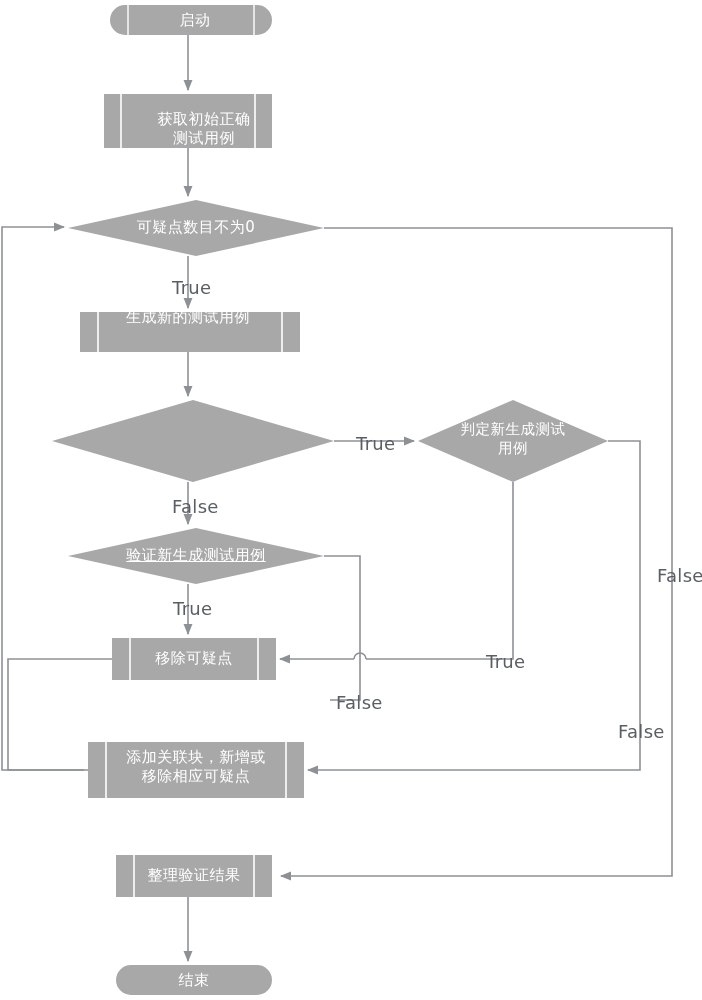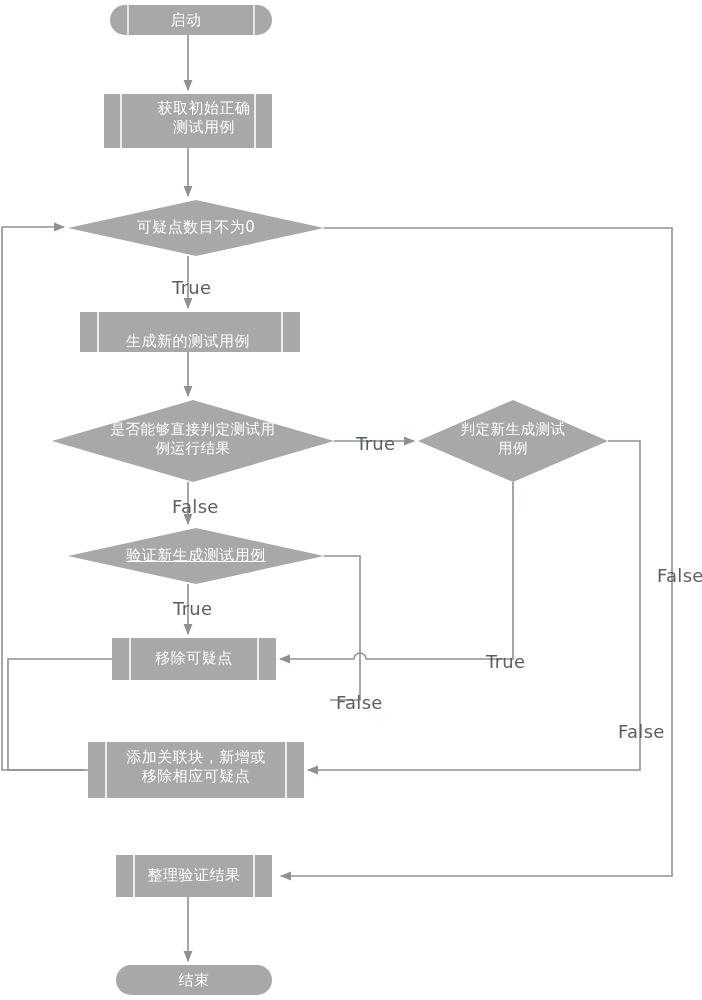--- a/index.html
+++ b/index.html
@@ -144,27 +144,25 @@
         <line x1="254" y1="855" x2="254" y2="897" stroke="#ffffff" stroke-width="1.6"></line>
       </g>
 
       <g>
         <rect x="116" y="965" width="156" height="30" rx="15" ry="15"></rect>
       </g>
     </g>
   </svg>
 
   <div class="layer">
-    <div class="nlabel cjk" style="left:105px; top:11px;  width:162px;">启动</div>
-    <div class="nlabel cjk" style="left:104px; top:99px;  width:200px;">获取初始正确
+    <div class="nlabel cjk" style="left:114px; top:11px;  width:162px;">启动</div>
+    <div class="nlabel cjk" style="left:104px; top:111px;  width:200px;font-family:Liberation Mono, monospace;">获取初始正确
 测试用例</div>
     <div class="nlabel cjk" style="left:68px;  top:218px; width:256px;">可疑点数目不为0</div>
-    <div class="nlabel cjk" style="left:80px;  top:332px; width:216px;font-family:Liberation Serif, serif;">生成新的测试用例</div>
-    <div class="nlabel cjk-sm" style="left:48px; top:420px; width:290px;">是否能够直接判定测试用
-例运行结果</div>
+    <div class="nlabel cjk" style="left:80px;  top:308px; width:216px;font-family:Liberation Serif, serif;">生成新的测试用例</div>
     <div class="nlabel cjk-sm" style="left:418px; top:420px; width:190px;">判定新生成测试
 用例</div>
     <div class="nlabel cjk" style="left:68px;  top:546px; width:256px;text-decoration:underline;">验证新生成测试用例</div>
     <div class="nlabel cjk" style="left:112px; top:649px; width:164px;">移除可疑点</div>
     <div class="nlabel cjk" style="left:86px;  top:748px; width:220px;">添加关联块，新增或
 移除相应可疑点</div>
     <div class="nlabel cjk" style="left:116px; top:866px; width:156px;">整理验证结果</div>
     <div class="nlabel cjk" style="left:116px; top:971px; width:156px;">结束</div>
   </div>
 

